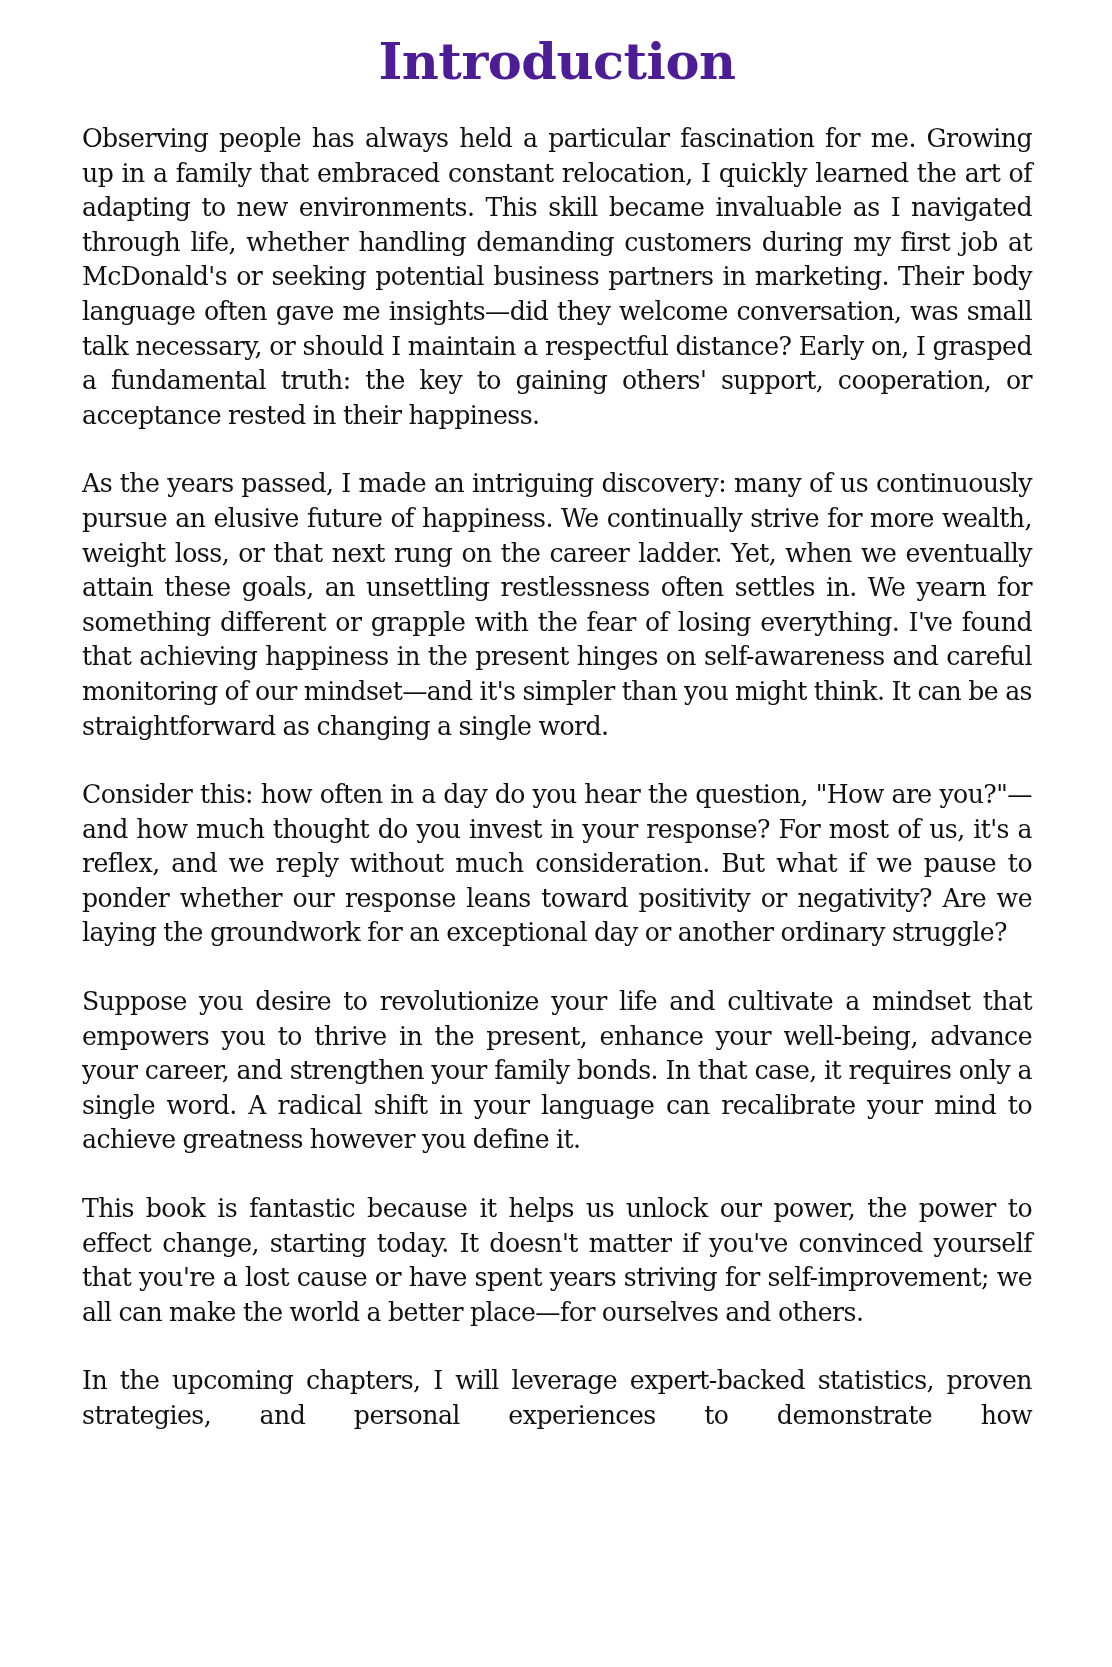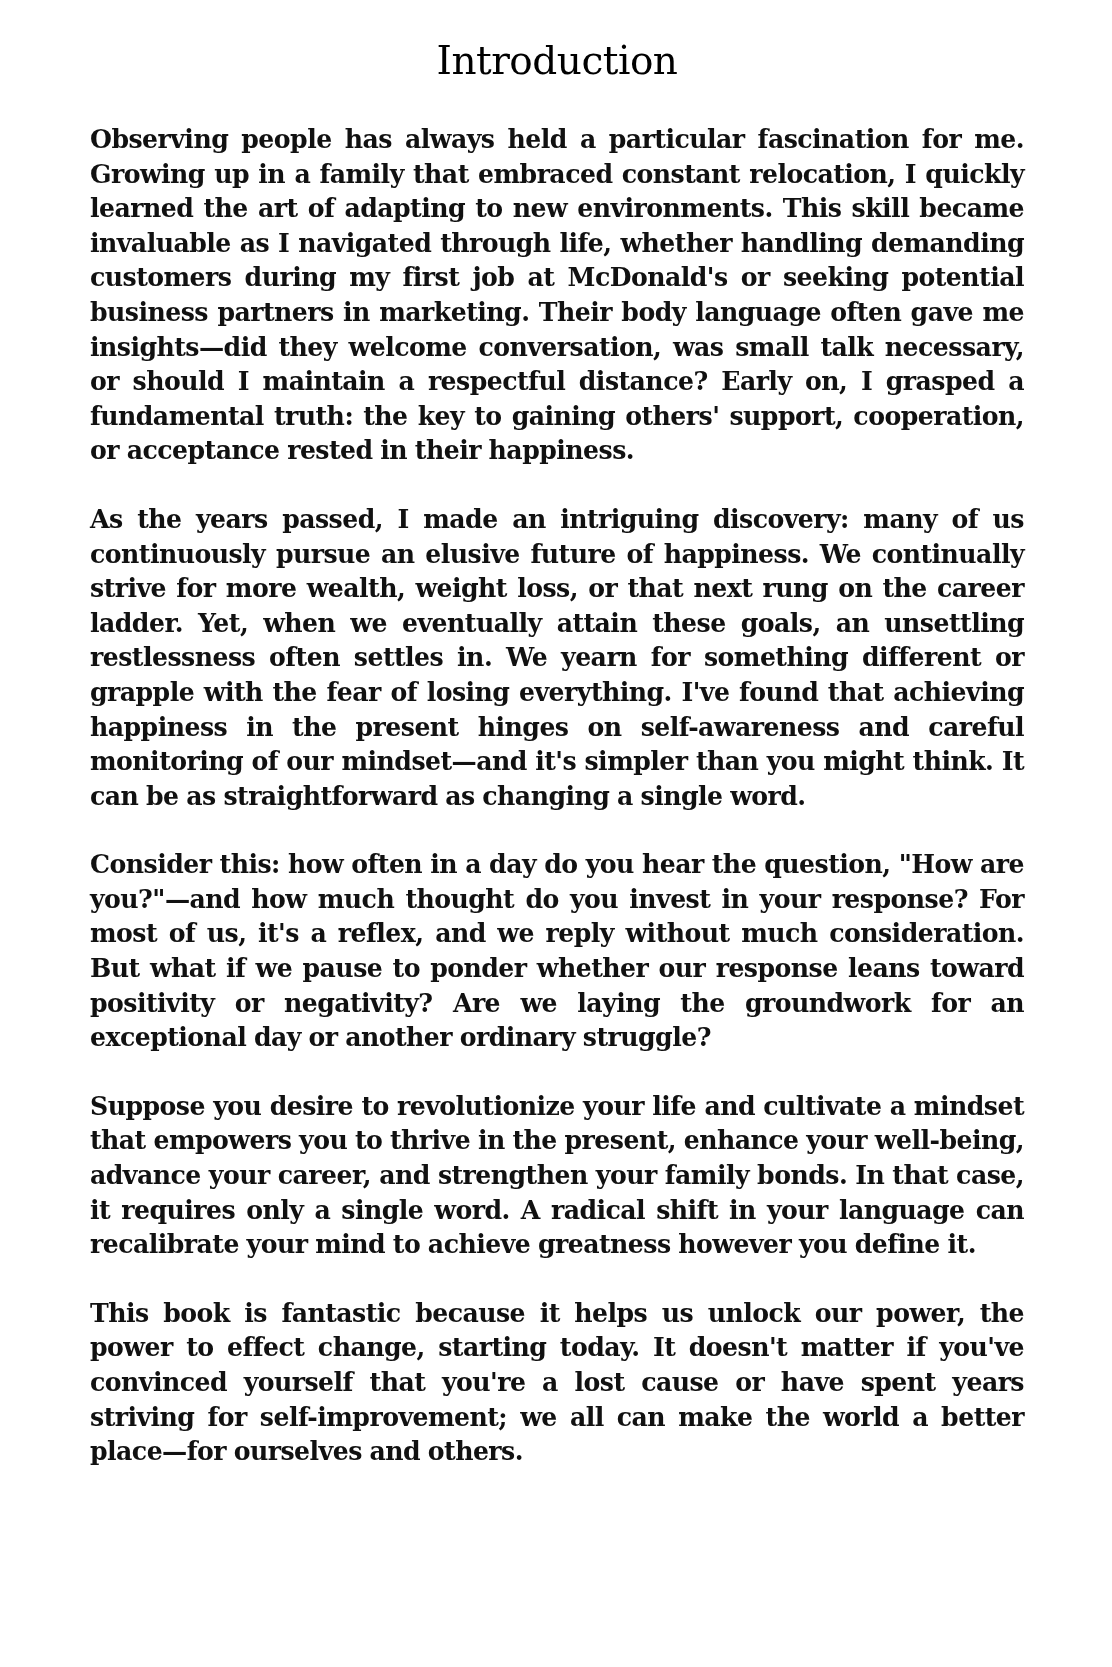--- a/index.html
+++ b/index.html
@@ -19,42 +19,42 @@
       top: 0;
       width: 966px;
       color: #111111;
       font-family: "DejaVu Serif", "Liberation Serif", serif;
     }
     .chapter-title {
       margin: 34px 0 0 0;
       height: 54px;
       line-height: 54px;
       text-align: center;
-      font-size: 39px;
-      font-weight: normal;
+      font-size: 51px;
+      font-weight: bold;
       letter-spacing: -0.5px;
-      color: #000000;
+      color: #4c1d95;
     }
     .paragraph {
-      margin: 16px;
+      margin: 8px;
       font-size: 25.2px;
       line-height: 34.6px;
       text-align: justify;
       letter-spacing: -0.55px;
       word-spacing: -0.5px;
       hyphens: none;
-      font-weight: bold;
     }
     .p0 { margin-top: 34px; }
     .p-gap { margin-top: 34px; }
   </style>
 </head>
 <body>
 
 <div class="page">
   <h1 class="chapter-title">Introduction</h1>
 
   <p class="paragraph p0">Observing people has always held a particular fascination for me. Growing up in a family that embraced constant relocation, I quickly learned the art of adapting to new environments. This skill became invaluable as I navigated through life, whether handling demanding customers during my first job at McDonald's or seeking potential business partners in marketing. Their body language often gave me insights—did they welcome conversation, was small talk necessary, or should I maintain a respectful distance? Early on, I grasped a fundamental truth: the key to gaining others' support, cooperation, or acceptance rested in their happiness.</p>
   <p class="paragraph p-gap">As the years passed, I made an intriguing discovery: many of us continuously pursue an elusive future of happiness. We continually strive for more wealth, weight loss, or that next rung on the career ladder. Yet, when we eventually attain these goals, an unsettling restlessness often settles in. We yearn for something different or grapple with the fear of losing everything. I've found that achieving happiness in the present hinges on self-awareness and careful monitoring of our mindset—and it's simpler than you might think. It can be as straightforward as changing a single word.</p>
   <p class="paragraph p-gap">Consider this: how often in a day do you hear the question, "How are you?"—and how much thought do you invest in your response? For most of us, it's a reflex, and we reply without much consideration. But what if we pause to ponder whether our response leans toward positivity or negativity? Are we laying the groundwork for an exceptional day or another ordinary struggle?</p>
   <p class="paragraph p-gap">Suppose you desire to revolutionize your life and cultivate a mindset that empowers you to thrive in the present, enhance your well-being, advance your career, and strengthen your family bonds. In that case, it requires only a single word. A radical shift in your language can recalibrate your mind to achieve greatness however you define it.</p>
   <p class="paragraph p-gap">This book is fantastic because it helps us unlock our power, the power to effect change, starting today. It doesn't matter if you've convinced yourself that you're a lost cause or have spent years striving for self-improvement; we all can make the world a better place—for ourselves and others.</p>
+  <p class="paragraph p-gap" style="text-align-last: justify;">In the upcoming chapters, I will leverage expert-backed statistics, proven strategies, and personal experiences to demonstrate how</p>
 </div>
 
 </body></html>

